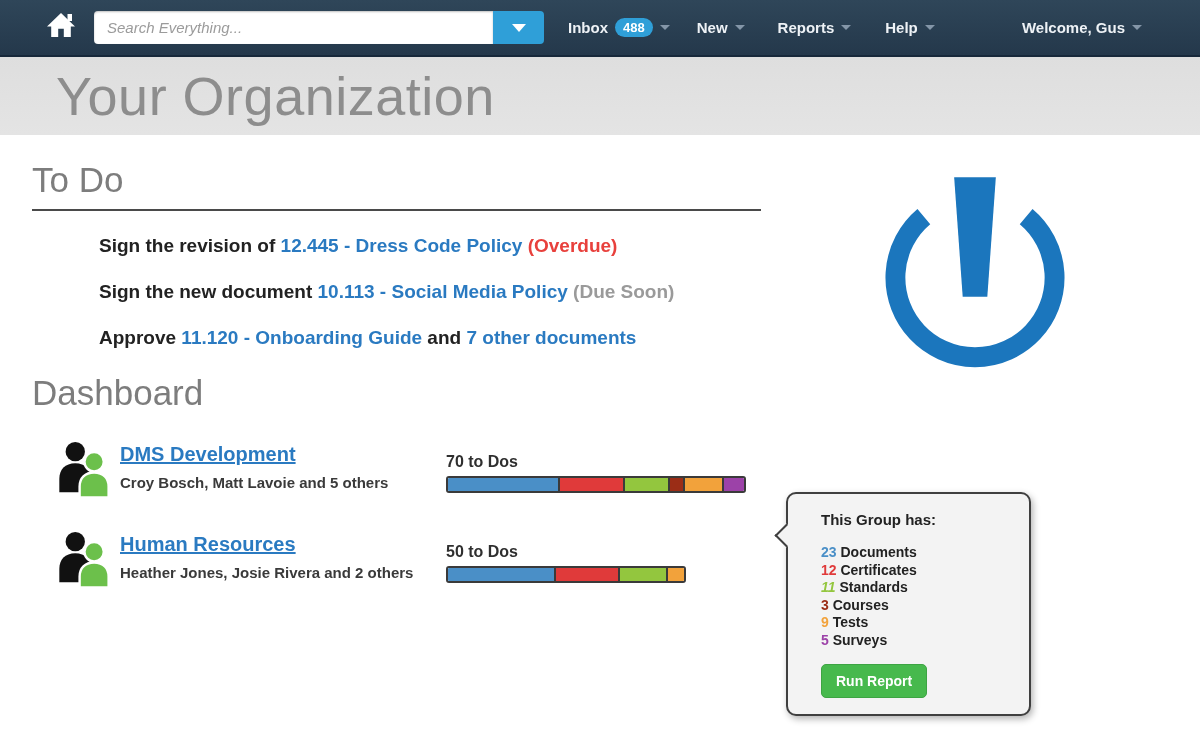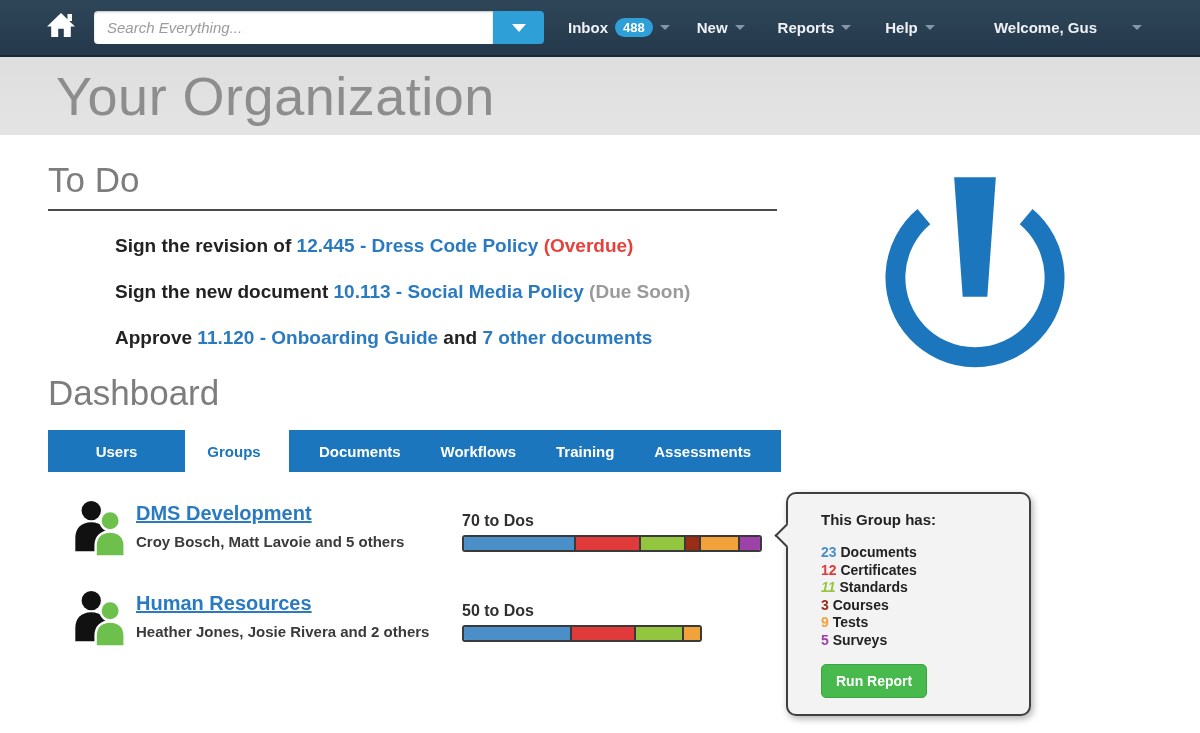--- a/index.html
+++ b/index.html
@@ -35,33 +35,33 @@
   .caret-white { width:0; height:0; border-left:7px solid transparent; border-right:7px solid transparent; border-top:8px solid #fff; }
   .caret-gray { width:0; height:0; border-left:5px solid transparent; border-right:5px solid transparent; border-top:5px solid #8496a8; margin-left:7px; }
   .nav-item {
     display:flex; align-items:center; color:#eef2f6;
     font-size:15px; font-weight:bold; cursor:pointer; white-space:nowrap;
   }
   .nav-inbox { margin-left:24px; }
   .nav-new { margin-left:27px; }
   .nav-reports { margin-left:33px; }
   .nav-help { margin-left:34px; }
-  .nav-welcome { margin-left:auto; margin-right:58px;gap:28px; }
+  .nav-welcome { margin-left:auto; margin-right:58px; }
   .badge {
     background:#2f9fd8; color:#fff; font-size:13px; font-weight:bold;
     border-radius:10px; padding:2px 8px; margin-left:7px;
   }
   
   .title-band {
     height:78px; background:linear-gradient(#dedede,#e4e4e4);
     display:flex; align-items:center; padding-left:56px;
   }
   .page-title { font-size:54px; font-weight:300; color:#8d8d8d; letter-spacing:.5px; }
   
-  .main { padding-left:48px; position:relative; }
+  .main { padding-left:32px; position:relative; }
   .section-heading { font-size:35px; font-weight:300; color:#7d7d7d; }
   .todo-heading { padding-top:25px; }
   .todo-rule { width:729px; border-top:2px solid #4a4a4a; margin-top:9px; }
   .todo-list { margin:24px 0 0 67px; }
   .todo-item { font-size:19px; font-weight:600; color:#222; margin-bottom:24px; white-space:nowrap; }
   .doc-link { color:#2a7ac1; cursor:pointer; }
   .status-overdue { color:#e8403c; }
   .status-muted { color:#9a9a9a; font-weight:600; }
   .dashboard-heading { margin-top:14px; }
   
@@ -179,30 +179,20 @@
     <div class="todo-item">
       <span>Sign the new document </span><span class="doc-link">10.113 - Social Media Policy</span><span class="status-muted"> (Due Soon)</span>
     </div>
     <div class="todo-item">
       <span>Approve </span><span class="doc-link">11.120 - Onboarding Guide</span><span> and </span><span class="doc-link">7 other documents</span>
     </div>
   </div>
 
   <div class="section-heading dashboard-heading">Dashboard</div>
 
-  <div class="tabs">
-    <div class="tab tab-users">Users</div>
-    <div class="tab tab-groups active">Groups</div>
-    <div class="tab-block">
-      <div class="tab tab-inner">Documents</div>
-      <div class="tab tab-inner">Workflows</div>
-      <div class="tab tab-inner">Training</div>
-      <div class="tab tab-inner">Assessments</div>
-    </div>
-  </div>
 
   <div class="group-rows">
 
     <div class="group-row">
       <div class="group-left">
         <span class="group-icon">
           <svg width="58" height="58" viewBox="0 0 60 60">
             <circle cx="22" cy="11" r="10" fill="#111"></circle>
             <path d="M22 23 c-10.5 0 -16.5 6.5 -16.5 16 V 53 h 33 V 39 c 0 -9.5 -6 -16 -16.5 -16 z" fill="#111"></path>
             <circle cx="41.5" cy="21.5" r="10" fill="#6cc04b" stroke="#fff" stroke-width="2.5"></circle>

